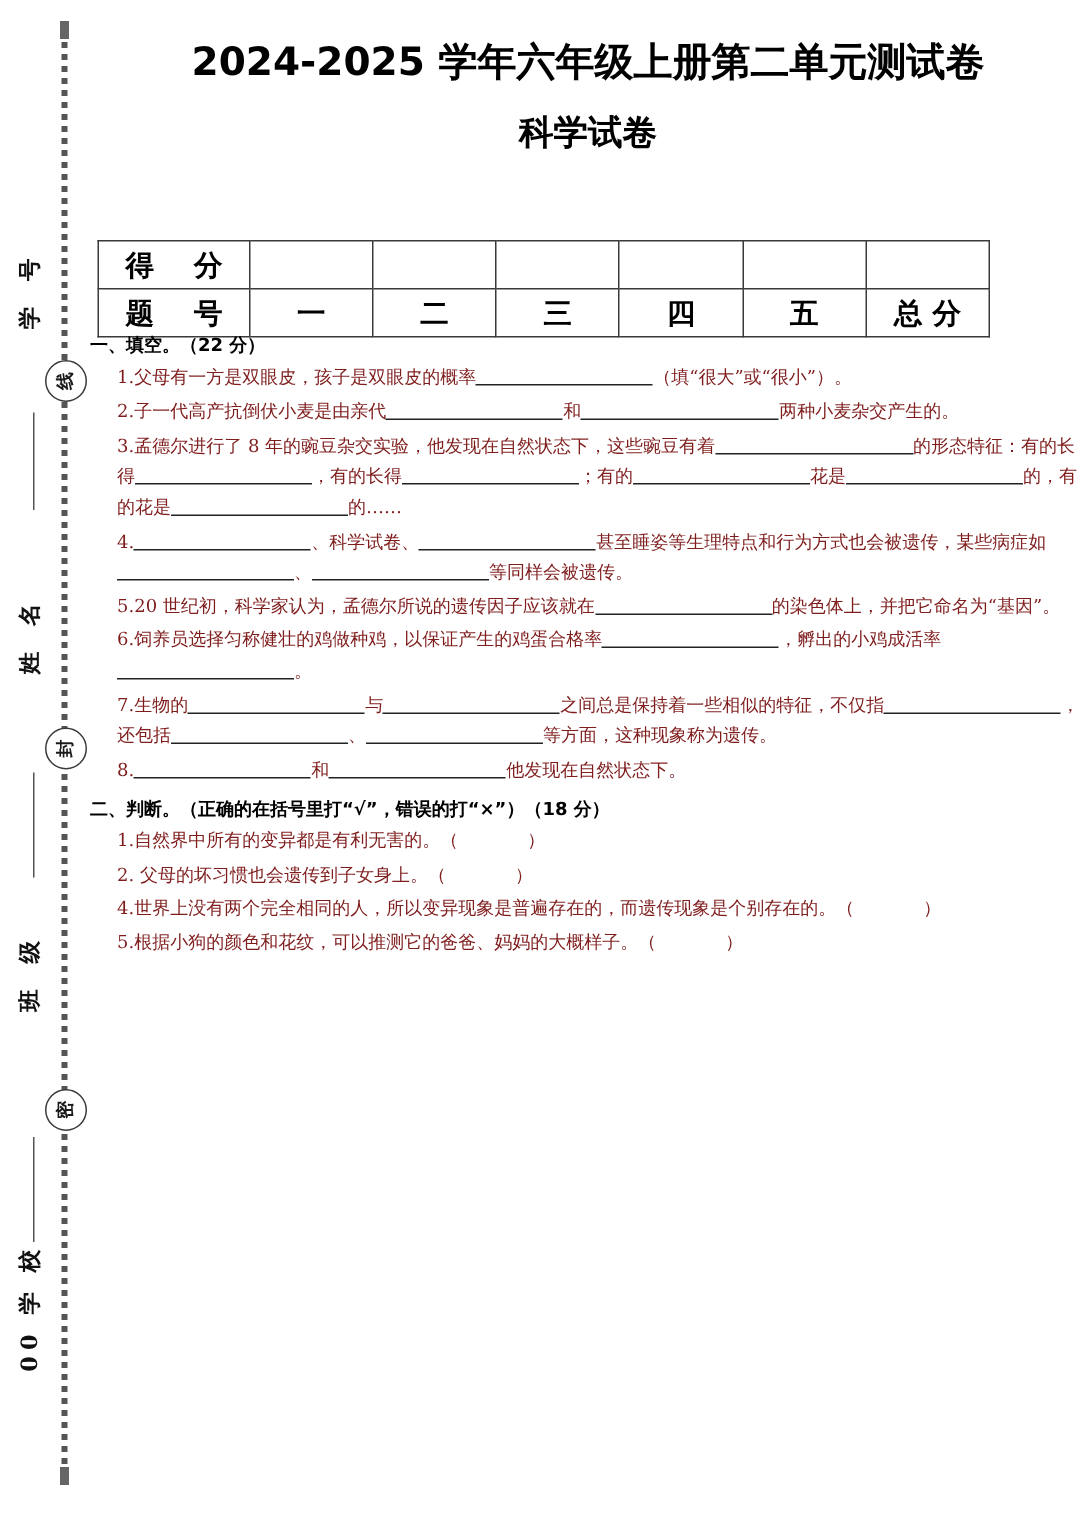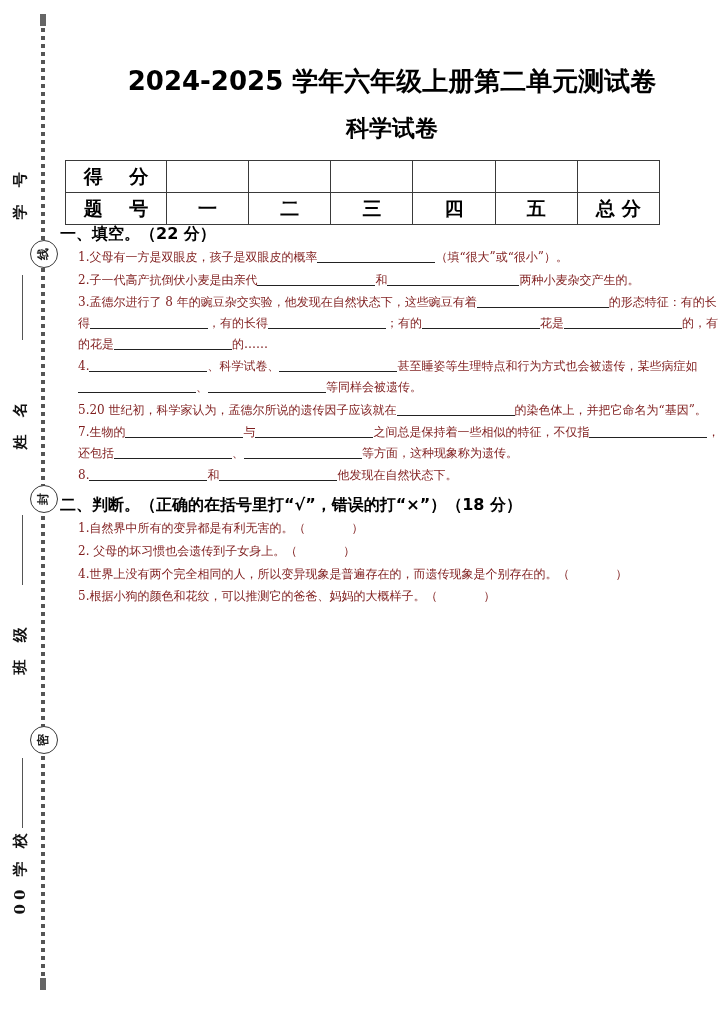--- a/index.html
+++ b/index.html
@@ -87,21 +87,21 @@
     width: 664px;
     height: 1024px;
   }
 
   .doc-title {
     text-align: center;
     font-size: 26px;
     font-weight: 800;
     letter-spacing: 0px;
     margin: 0;
-    padding-top: 64px;
+    padding-top: 24px;
     font-family: "DejaVu Sans", "Liberation Sans", sans-serif;
     color: #000;
   }
   .doc-subtitle {
     text-align: center;
     font-size: 23px;
     font-weight: 700;
     margin: 0;
     padding-top: 14px;
     font-family: "DejaVu Sans", "Liberation Sans", sans-serif;
@@ -134,21 +134,21 @@
   }
 
   
   #content {
     position: absolute;
     left: 0px;
     top: 222px;
     width: 664px;
   }
   .section-head {
-    font-size: 16px;
+    font-size: 12px;
     font-weight: 700;
     margin: 0 0 2px 0;
     padding-left: 0px;
     font-family: "DejaVu Sans", "Liberation Sans", sans-serif;
     letter-spacing: 0px;
     color: #000;
     line-height: 1.45;
   }
   .section-head.second { margin-top: 7px; }
 
@@ -227,20 +227,21 @@
     </tbody>
   </table>
 
   <div id="content">
       <div class="section-head">一、填空。（22 分）</div>
       <div class="q"><span>1.父母有一方是双眼皮，孩子是双眼皮的概率</span><span class="blank b-l"></span><span>（填“很大”或“很小”）。</span></div>
       <div class="q"><span>2.子一代高产抗倒伏小麦是由亲代</span><span class="blank b-l"></span><span>和</span><span class="blank b-xl"></span><span>两种小麦杂交产生的。</span></div>
       <div class="q"><span>3.孟德尔进行了 8 年的豌豆杂交实验，他发现在自然状态下，这些豌豆有着</span><span class="blank b-xl"></span><span>的形态特征：有的长得</span><span class="blank b-l"></span><span>，有的长得</span><span class="blank b-l"></span><span>；有的</span><span class="blank b-l"></span><span>花是</span><span class="blank b-l"></span><span>的，有的花是</span><span class="blank b-l"></span><span>的……</span></div>
       <div class="q"><span>4.</span><span class="blank b-l"></span><span>、科学试卷、</span><span class="blank b-l"></span><span>甚至睡姿等生理特点和行为方式也会被遗传，某些病症如</span><span class="blank b-l"></span><span>、</span><span class="blank b-l"></span><span>等同样会被遗传。</span></div>
       <div class="q"><span>5.20 世纪初，科学家认为，孟德尔所说的遗传因子应该就在</span><span class="blank b-l"></span><span>的染色体上，并把它命名为“基因”。</span></div>
+      <div class="q"><span>6.饲养员选择匀称健壮的鸡做种鸡，以保证产生的鸡蛋合格率</span><span class="blank b-l"></span><span>，孵出的小鸡成活率</span><span class="blank b-l"></span><span>。</span></div>
       <div class="q"><span>7.生物的</span><span class="blank b-l"></span><span>与</span><span class="blank b-l"></span><span>之间总是保持着一些相似的特征，不仅指</span><span class="blank b-l"></span><span>，还包括</span><span class="blank b-l"></span><span>、</span><span class="blank b-l"></span><span>等方面，这种现象称为遗传。</span></div>
       <div class="q"><span>8.</span><span class="blank b-l"></span><span>和</span><span class="blank b-l"></span><span>他发现在自然状态下。</span></div>
       <div class="section-head second">二、判断。（正确的在括号里打“√”，错误的打“×”）（18 分）</div>
       <div class="q"><span>1.自然界中所有的变异都是有利无害的。</span><span class="paren">（<span class="gap"></span>）</span></div>
       <div class="q"><span>2. 父母的坏习惯也会遗传到子女身上。</span><span class="paren">（<span class="gap"></span>）</span></div>
       <div class="q"><span>4.世界上没有两个完全相同的人，所以变异现象是普遍存在的，而遗传现象是个别存在的。</span><span class="paren">（<span class="gap"></span>）</span></div>
       <div class="q"><span>5.根据小狗的颜色和花纹，可以推测它的爸爸、妈妈的大概样子。</span><span class="paren">（<span class="gap"></span>）</span></div>
     </div>
 </div>
 

